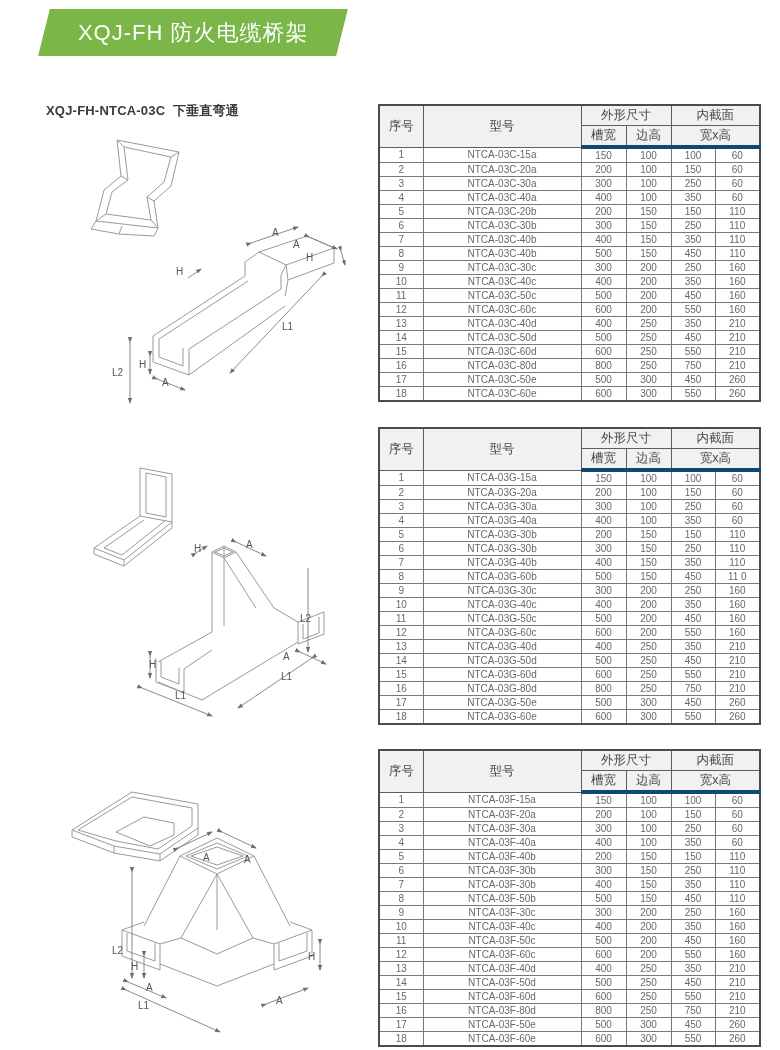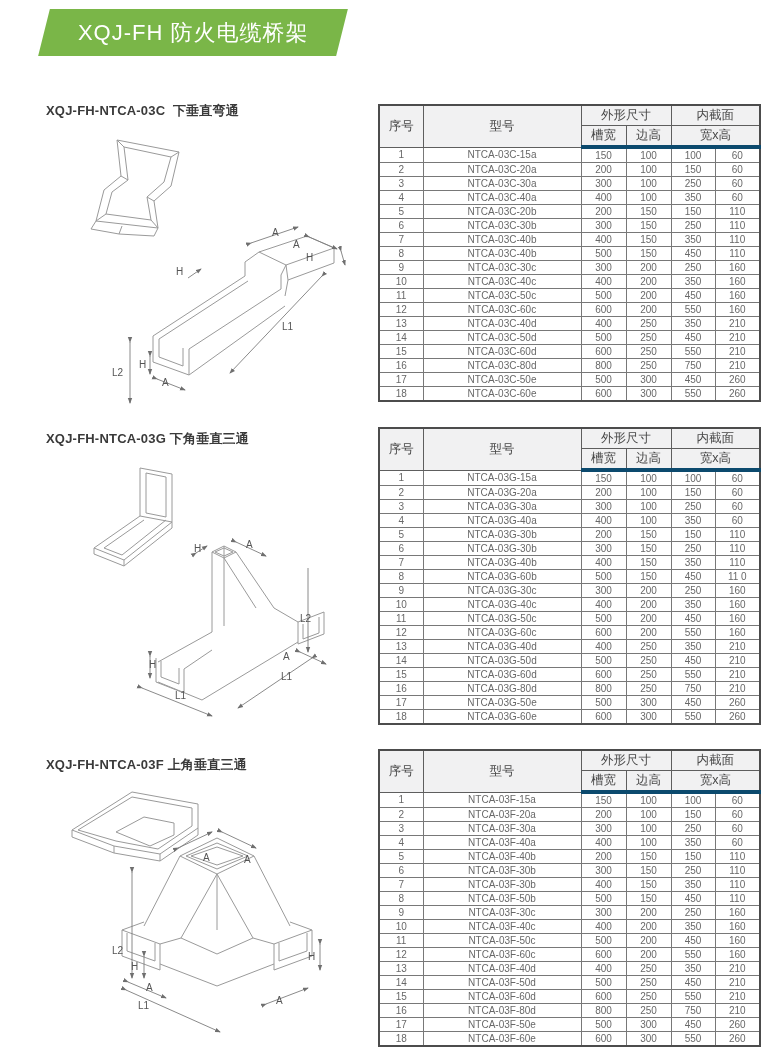--- a/index.html
+++ b/index.html
@@ -254,21 +254,20 @@
           <td>18</td>
           <td>NTCA-03C-60e</td>
           <td>600</td>
           <td>300</td>
           <td>550</td>
           <td>260</td>
         </tr>
       </tbody>
   </table>
 
-  <h2 class="sec-title" style="left:46px;top:430px;">XQJ-FH-NTCA-03G 下角垂直三通</h2>
 
   <div class="drawing" style="left:60px;top:460px;width:310px;height:270px;">
     <svg width="310" height="270" viewBox="0 0 310 270">
       <defs>
         <marker id="ar2" markerWidth="7" markerHeight="6" refX="5.5" refY="3" orient="auto">
           <path d="M0,0.6 L6.5,3 L0,5.4 Z" fill="#6f6f6f"></path>
         </marker>
       </defs>
 
       <g stroke="#9a9a9a" fill="none" stroke-width="1" stroke-linejoin="round">
@@ -473,21 +472,20 @@
           <td>18</td>
           <td>NTCA-03G-60e</td>
           <td>600</td>
           <td>300</td>
           <td>550</td>
           <td>260</td>
         </tr>
       </tbody>
   </table>
 
-  <h2 class="sec-title" style="left:46px;top:756px;">XQJ-FH-NTCA-03F 上角垂直三通</h2>
 
   <div class="drawing" style="left:60px;top:780px;width:310px;height:262px;">
     <svg width="310" height="262" viewBox="0 0 310 262">
       <defs>
         <marker id="ar3" markerWidth="7" markerHeight="6" refX="5.5" refY="3" orient="auto">
           <path d="M0,0.6 L6.5,3 L0,5.4 Z" fill="#6f6f6f"></path>
         </marker>
       </defs>
 
       <g stroke="#9a9a9a" fill="none" stroke-width="1" stroke-linejoin="round">

